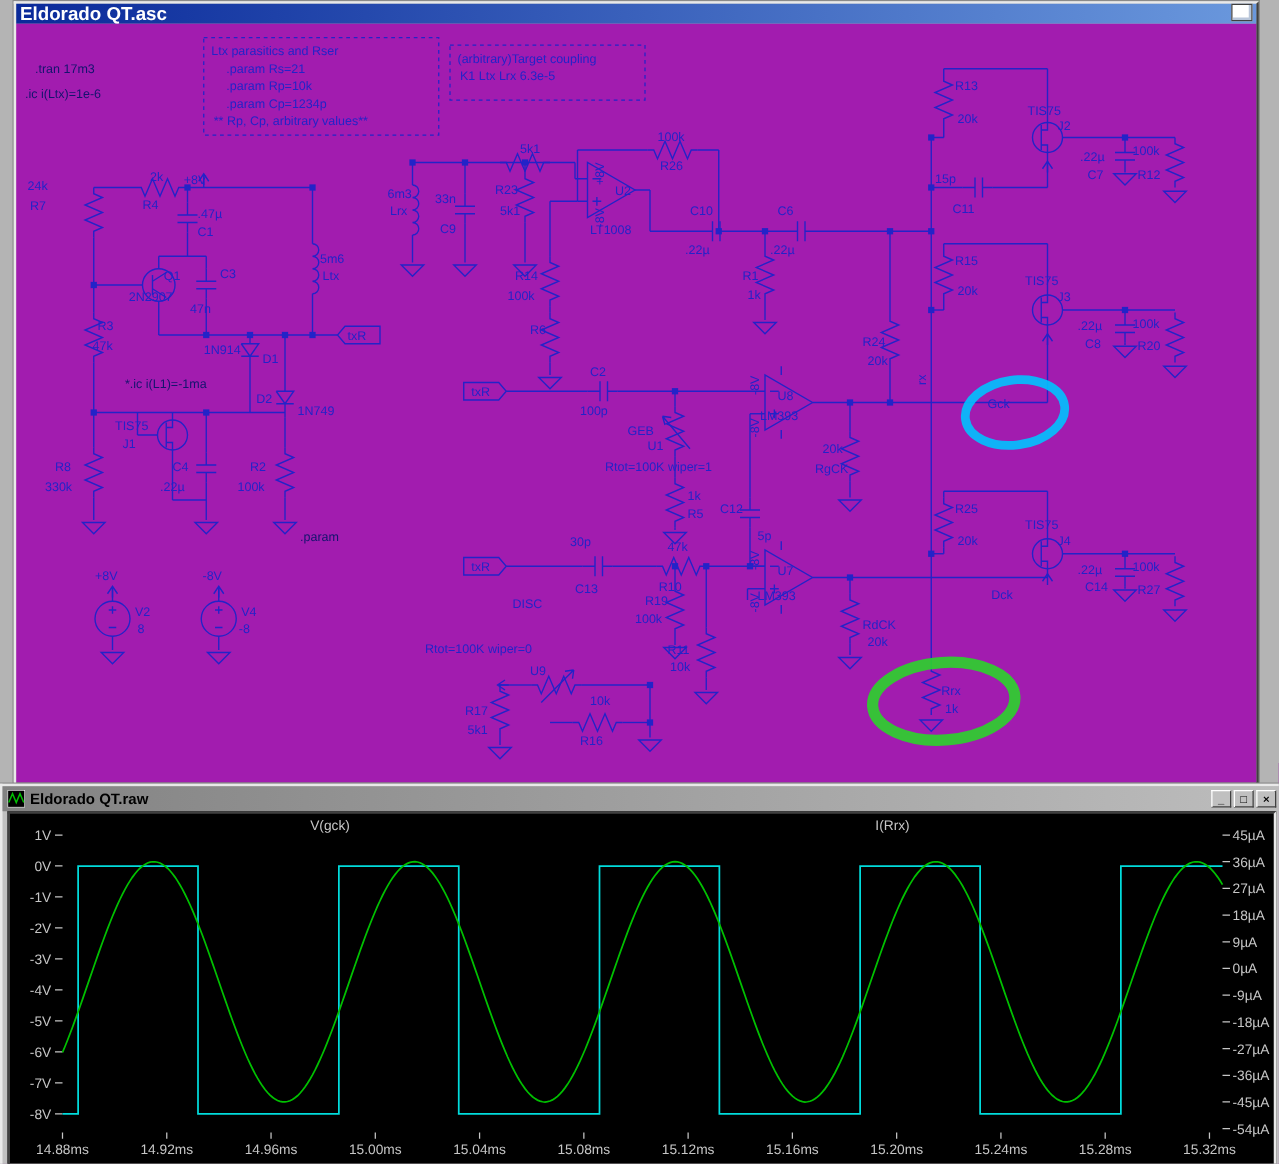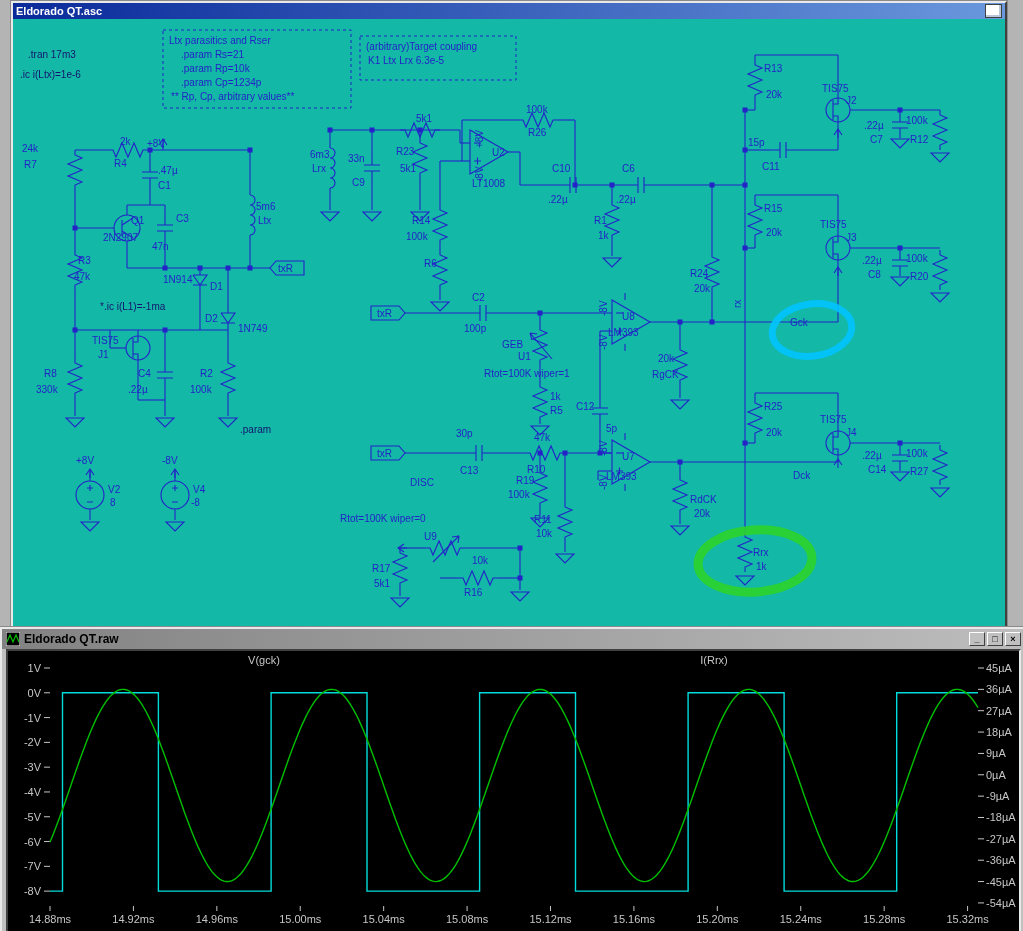--- a/index.html
+++ b/index.html
@@ -2,25 +2,25 @@
 <html><head>
 <meta charset="utf-8">
 <style>
   html,body{margin:0;padding:0}
   body{width:1023px;height:931px;background:#b4b4b4;overflow:hidden;position:relative;
        font-family:"Liberation Sans",sans-serif}
   .win{position:absolute;background:#c0c0c0;border-top:2px solid #e9e9e9;border-left:2px solid #e9e9e9;
        border-right:2px solid #404040;border-bottom:2px solid #404040;box-shadow:0 0 0 1px #8a8a8a}
   
   #schem-win{left:11px;top:1px;width:992px;height:623px}
-  #schem-tb{height:16px;display:flex;align-items:center;padding:0 3px;
-            background:linear-gradient(to right,#0a2a9a,#6a98dd);color:#fff;font-weight:bold;font-size:11px}
+  #schem-tb{height:16px;display:flex;align-items:flex-start;padding:0 3px;
+            background:linear-gradient(to right,#0a2a9a,#6a98dd);color:#fff;font-weight:bold;font-size:15px}
   #schem-restore{margin-left:auto;width:15px;height:12px;background:#fff;border:1px solid #404040;
                  box-shadow:inset -2px -2px 0 #b9c6da;cursor:default}
-  #schem-canvas{position:absolute;left:0;top:16px;right:0;bottom:0;background:#14b8a6;overflow:hidden}
+  #schem-canvas{position:absolute;left:0;top:16px;right:0;bottom:0;background:#a21caf;overflow:hidden}
   #schem-svg{display:block}
   #schem-svg .wire{stroke:#2323c8;stroke-width:1.1;fill:none}
   #schem-svg use{stroke:#2323c8;fill:none;stroke-width:1.1}
   #schem-svg .junc{fill:#2323c8;stroke:none}
   #schem-svg text{font:10px "Liberation Sans",sans-serif;fill:#2323c8}
   #schem-svg text.d{fill:#14146e}
   #schem-svg .dashbox{fill:none;stroke:#2323c8;stroke-width:1;stroke-dasharray:3 3}
   #schem-svg .hl{fill:none;opacity:.9}
   
   #plot-win{left:0;top:627px;width:1023px;height:304px}

